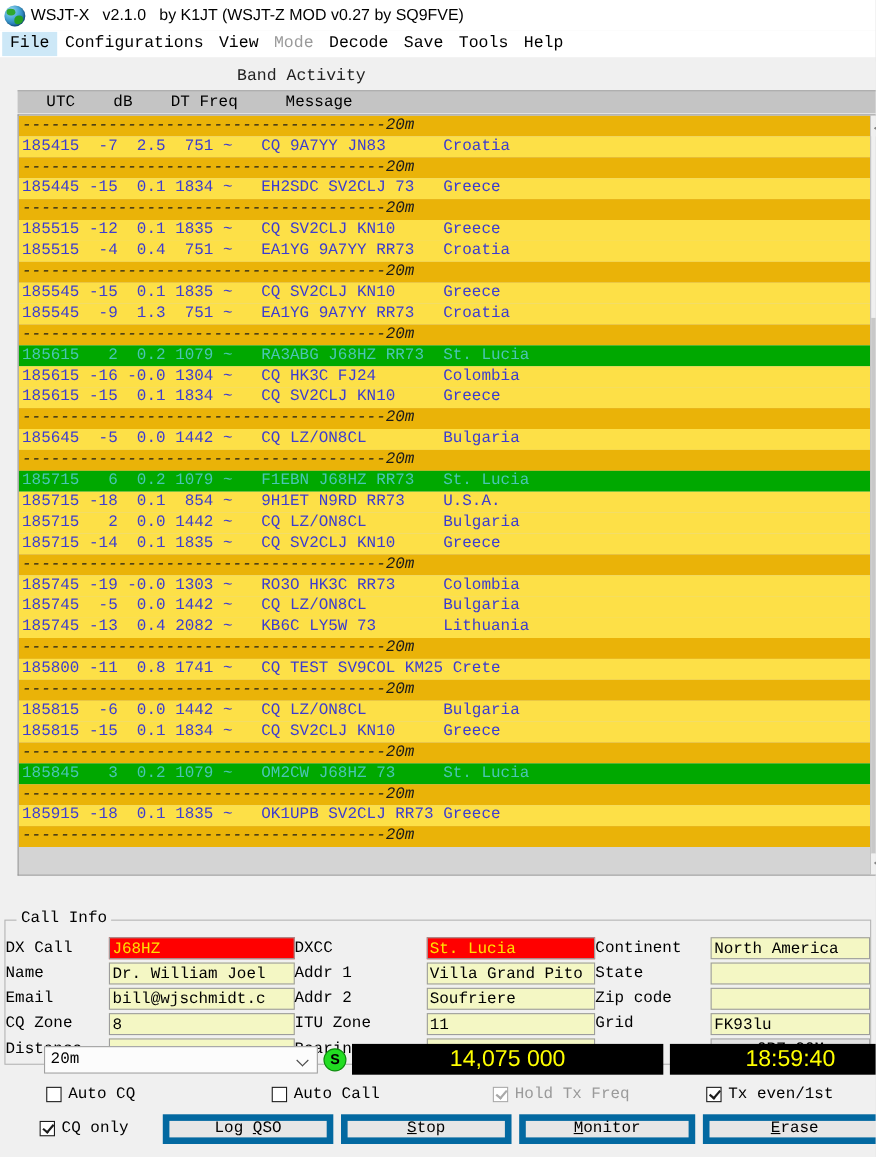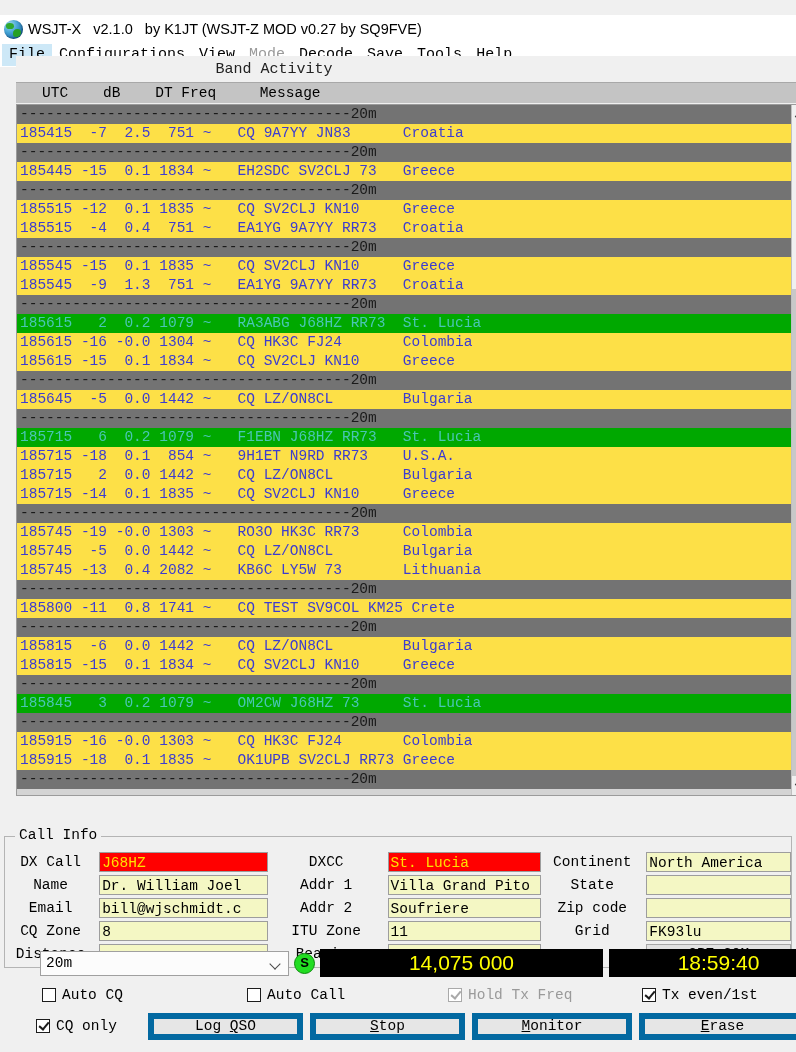--- a/index.html
+++ b/index.html
@@ -23,21 +23,20 @@
 
   
   #titlebar {
     height: 28px;
     display: flex;
     align-items: center;
     padding-left: 4px;
     background: #fff;
     font-size: 14.5px;
     white-space: pre;
-    margin-top: 15px;
   }
   #globe-icon {
     width: 19px;
     height: 19px;
     border-radius: 50%;
     margin-right: 5px;
     flex: 0 0 auto;
     background:
       radial-gradient(circle at 30% 25%, #9fd8ef 0%, #49a8d8 38%, #1c6fae 75%, #14527f 100%);
     position: relative;
@@ -132,22 +131,23 @@
   .row {
     height: 19px;
     line-height: 19px;
     font-family: "Liberation Mono", monospace;
     font-size: 14.5px;
     white-space: pre;
     padding-left: 3px;
     letter-spacing: 0px;
   }
   .row.sep {
-    background: #737373;
+    background: #eab308;
     color: #1a1a1a;
+    font-style: italic;
   }
   .row.cyan {
     background: #fde047;
     color: #3c3cd0;
   }
   .row.green {
     background: #00a800;
     color: #49c6b4;
   }
 
@@ -217,21 +217,21 @@
   }
   .ci-row {
     display: flex;
     align-items: center;
     height: 22px;
     margin-bottom: 1px;
   }
   .ci-label {
     font-family: "Liberation Mono", monospace;
     font-size: 14.5px;
-    text-align: center;
+    text-align: left;
     white-space: pre;
     padding-right: 3px;
     color: #000;
   }
   .ci-field {
     font-family: "Liberation Mono", monospace;
     font-size: 14.5px;
     height: 20px;
     line-height: 20px;
     background: #f4f7c4;
@@ -432,21 +432,20 @@
         <div class="row cyan">185745  -5  0.0 1442 ~   CQ LZ/ON8CL        Bulgaria</div>
         <div class="row cyan">185745 -13  0.4 2082 ~   KB6C LY5W 73       Lithuania</div>
         <div class="row sep">--------------------------------------20m</div>
         <div class="row cyan">185800 -11  0.8 1741 ~   CQ TEST SV9COL KM25 Crete</div>
         <div class="row sep">--------------------------------------20m</div>
         <div class="row cyan">185815  -6  0.0 1442 ~   CQ LZ/ON8CL        Bulgaria</div>
         <div class="row cyan">185815 -15  0.1 1834 ~   CQ SV2CLJ KN10     Greece</div>
         <div class="row sep">--------------------------------------20m</div>
         <div class="row green">185845   3  0.2 1079 ~   OM2CW J68HZ 73     St. Lucia</div>
         <div class="row sep">--------------------------------------20m</div>
-        <div class="row cyan">185915 -16 -0.0 1303 ~   CQ HK3C FJ24       Colombia</div>
         <div class="row cyan">185915 -18  0.1 1835 ~   OK1UPB SV2CLJ RR73 Greece</div>
         <div class="row sep">--------------------------------------20m</div>
       </div>
     <div id="scrollbar">
       <div class="sb-btn up">
         <span class="chev up"></span>
       </div>
       <div id="sb-thumb"></div>
       <div class="sb-btn down">
         <span class="chev down"></span>

